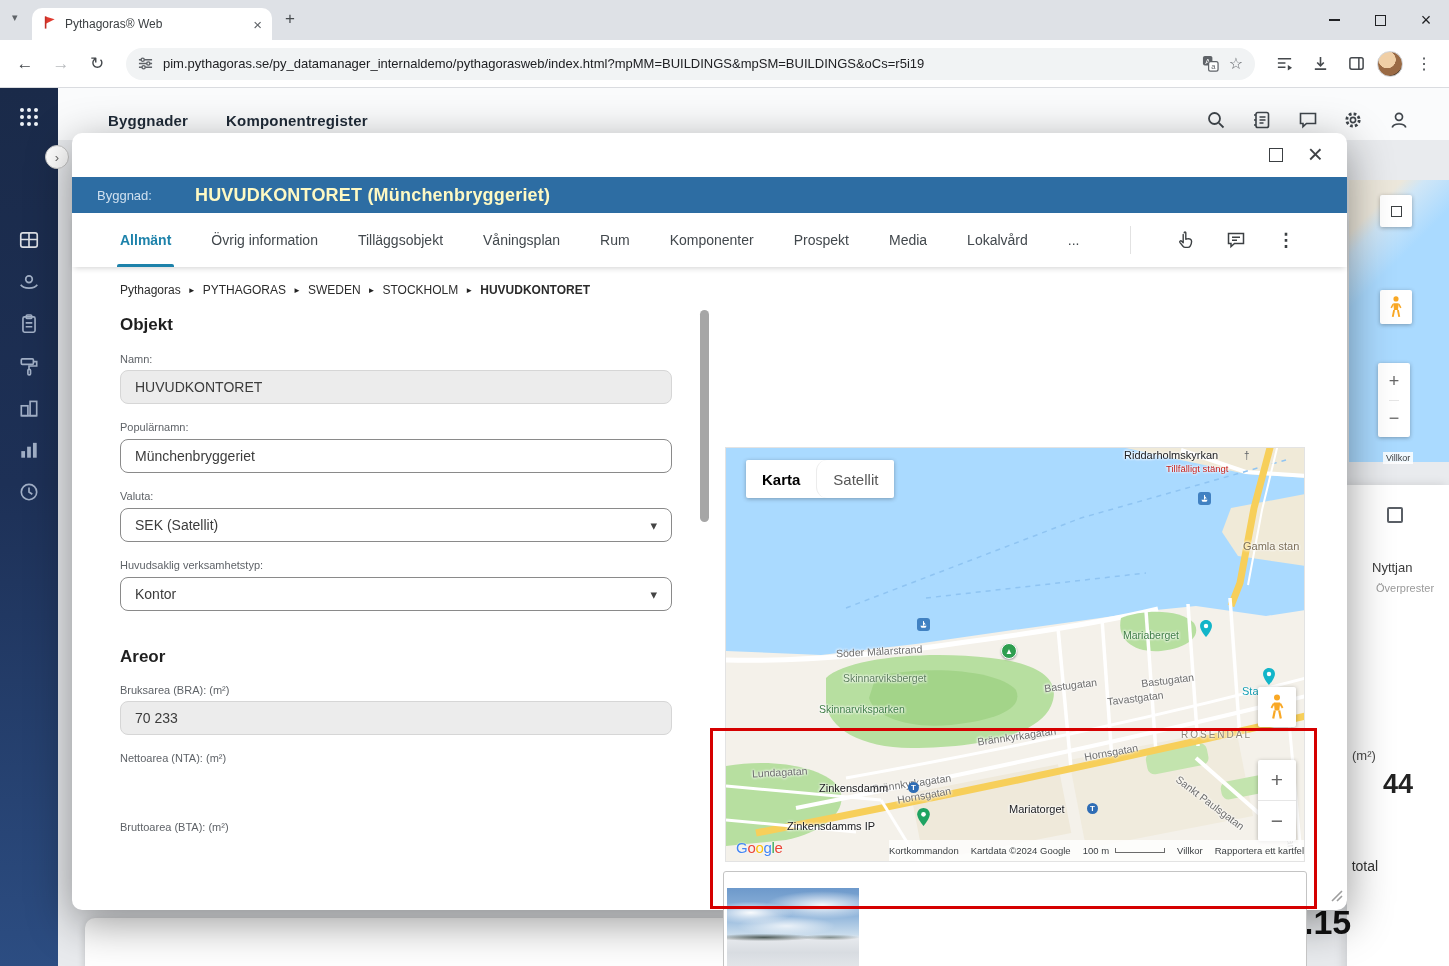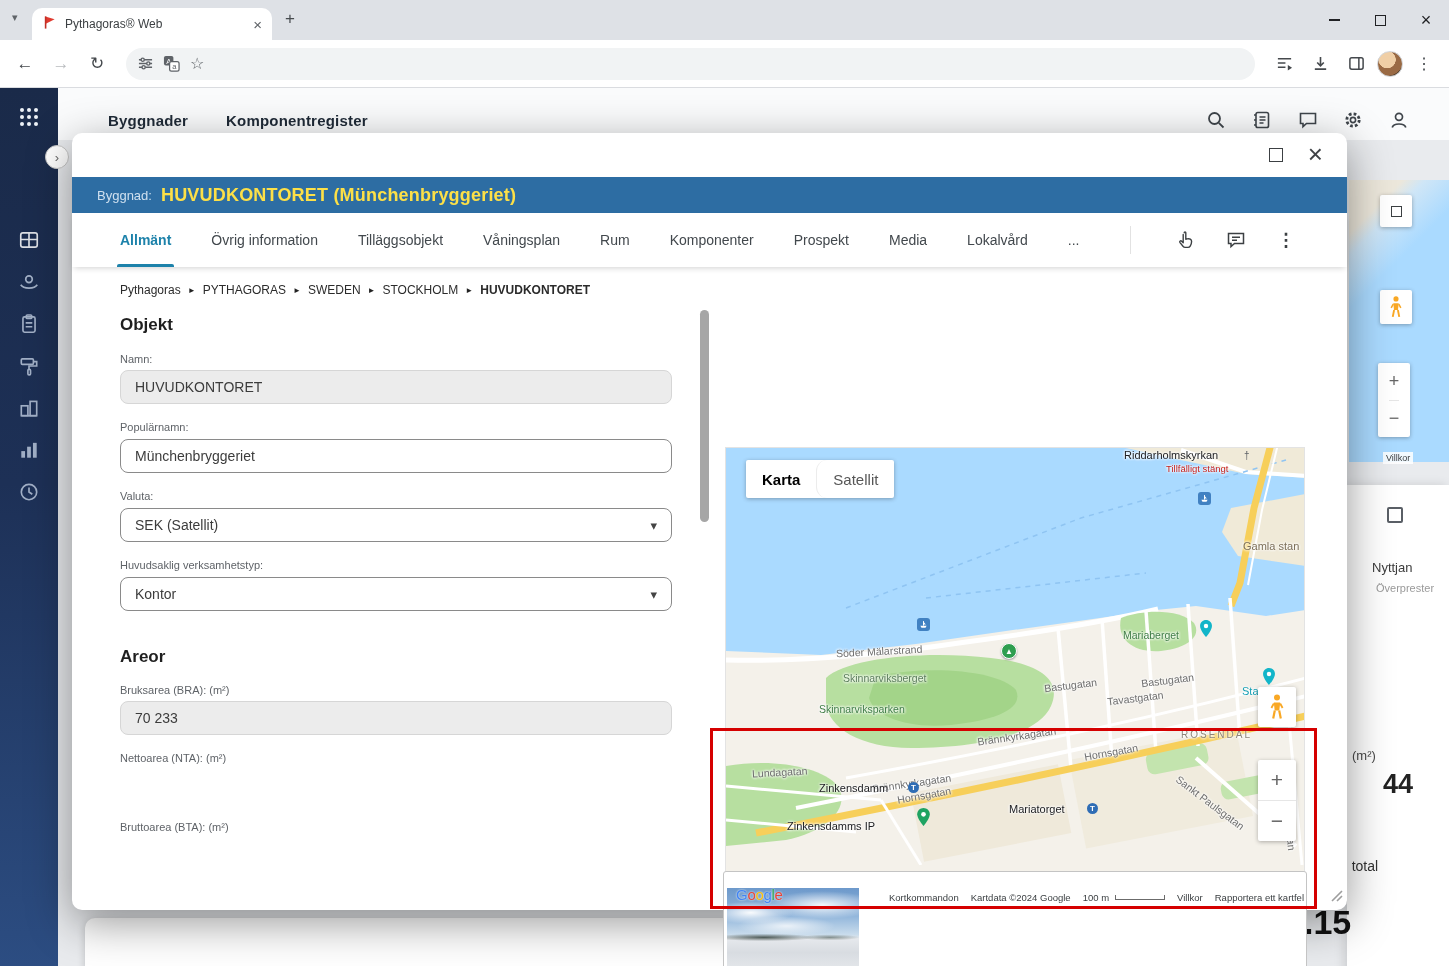--- a/index.html
+++ b/index.html
@@ -62,21 +62,21 @@
   .frag-15 { left:-43px; top:418px; font-size:34px; font-weight:700; color:#111; }
   .bg-bottom { position:absolute; left:85px; top:918px; width:925px; height:60px; background:#fff; border-radius:10px; box-shadow:0 2px 8px rgba(0,0,0,.18); z-index:2; }
 
   
   .modal { position:absolute; left:72px; top:133px; width:1275px; height:777px; background:#fff; border-radius:10px; box-shadow:0 12px 45px rgba(0,0,0,.42); z-index:5; }
   .modal-controls { position:absolute; top:0; left:0; width:100%; height:44px; }
   .m-max { position:absolute; right:64px; top:15px; width:14px; height:14px; border:1.6px solid #3c4043; }
   .m-close { position:absolute; right:24px; top:6px; font-size:26px; color:#3f4246; line-height:1.2; }
   .modal-titlebar { position:absolute; left:0; top:44px; width:100%; height:36px; background:#2d6da3; display:flex; align-items:center; padding-left:25px; gap:9px; }
   .m-entity { font-size:13px; color:#cfe0ef; }
-  .m-title { font-size:18px; font-weight:700; color:#fde047; letter-spacing:.2px; }
+  .m-title { font-size:18px; font-weight:700; color:#fef9c3; letter-spacing:.2px;margin-left:34px; }
   .modal-tabs { position:absolute; left:0; top:80px; width:100%; height:54px; background:#fff; display:flex; align-items:stretch; padding-left:48px; box-shadow:0 3px 6px -2px rgba(0,0,0,.18); z-index:3; border-radius:0; }
   .mtab { display:flex; align-items:center; font-size:14px; color:#42484d; margin-right:40px; position:relative; white-space:nowrap; }
   .mtab.active { color:#1d82aa; font-weight:700; }
   .mtab.active::after { content:""; position:absolute; left:-3px; right:-3px; bottom:0; height:3px; background:#1d82aa; border-radius:2px 2px 0 0; }
   .tabbar-right { margin-left:auto; display:flex; align-items:center; padding-right:36px; }
   .tb-vdiv { width:1px; height:28px; background:#e2e2e2; margin-right:30px; }
   .mtab-ic { width:50px; display:flex; align-items:center; justify-content:center; color:#3c4043; }
   .mtab-kebab { font-size:18px; font-weight:700; }
 
   .modal-body { position:absolute; left:0; top:134px; right:0; bottom:0; }
@@ -86,21 +86,21 @@
 
   .section-h { position:absolute; left:48px; font-size:17px; font-weight:700; color:#1f1f1f; }
   .f-label { position:absolute; left:48px; font-size:11px; color:#5f6368; }
   .f-input { position:absolute; left:48px; width:552px; height:34px; border-radius:8px; border:1px solid #d6d6d6; background:#ececec; color:#3c3c3c; font-size:14px; display:flex; align-items:center; padding:0 14px; }
   .f-input.editable { background:#fff; border-color:#8a8a8a; }
   .f-input.select { background:#fff; border-color:#8a8a8a; }
   .f-input.select::after { content:"▾"; position:absolute; right:14px; color:#444; font-size:13px; }
   .scroll-thumb { position:absolute; left:628px; top:177px; width:9px; height:212px; background:#a6a6a6; border-radius:5px; z-index:2; }
 
   
-  .map { position:absolute; left:653px; top:180px; width:580px; height:462px; overflow:hidden; background:#f4f1ea; border:1px solid #e3e3e3; }
+  .map { position:absolute; left:653px; top:180px; width:580px; height:415px; overflow:hidden; background:#f4f1ea; border:1px solid #e3e3e3; }
   .map svg.base { position:absolute; left:0; top:0; }
   .mlab { position:absolute; font-size:10.5px; color:#6e6e6e; white-space:nowrap; text-shadow:0 0 3px #fff,0 0 3px #fff,0 0 3px #fff; z-index:2; }
   .mlab.green { color:#3f7d46; }
   .mlab.green2 { color:#5a7d5a; }
   .mlab.poi { color:#202124; font-size:11px; font-weight:500; }
   .mlab.area { color:#8d8579; letter-spacing:2px; font-size:10px; }
   .mlab.dist { color:#7c6f58; font-size:11px; }
   .mlab.closed { color:#c5221f; font-size:9.5px; }
   .mlab.teal { color:#17a0b4; font-size:11px; font-weight:500; }
   .metro { position:absolute; width:11px; height:11px; border-radius:50%; background:#2f6db5; color:#fff; font-size:8px; font-weight:700; display:flex; align-items:center; justify-content:center; z-index:2; }
@@ -175,20 +175,21 @@
     <span class="nav-btn">↻</span>
     <div class="omnibox">
       <span class="omni-ic">
         <svg width="15" height="15" viewBox="0 0 16 16" stroke="#5f6368" stroke-width="1.5" fill="none">
             <path d="M1 4 h14 M1 8 h14 M1 12 h14"></path>
             <circle cx="5" cy="4" r="1.7" fill="#f1f3f4"></circle>
             <circle cx="11" cy="8" r="1.7" fill="#f1f3f4"></circle>
             <circle cx="6" cy="12" r="1.7" fill="#f1f3f4"></circle>
           </svg>
       </span>
+      <span class="url-text">pim.pythagoras.se/py_datamanager_internaldemo/pythagorasweb/index.html?mpMM=BUILDINGS&amp;mpSM=BUILDINGS&amp;oCs=r5i19</span>
       <span class="omni-ic">
         <svg width="17" height="17" viewBox="0 0 18 18">
             <rect x="1" y="1" width="10" height="10" rx="2" fill="#5f6368"></rect>
             <text x="6" y="9" font-size="8" fill="#fff" text-anchor="middle" font-family="Liberation Sans">A</text>
             <rect x="7" y="7" width="10" height="10" rx="2" fill="#fff" stroke="#5f6368" stroke-width="1.3"></rect>
             <text x="12" y="15" font-size="8" fill="#5f6368" text-anchor="middle" font-family="Liberation Sans">a</text>
           </svg>
       </span>
       <span class="star-ic">☆</span>
     </div>

